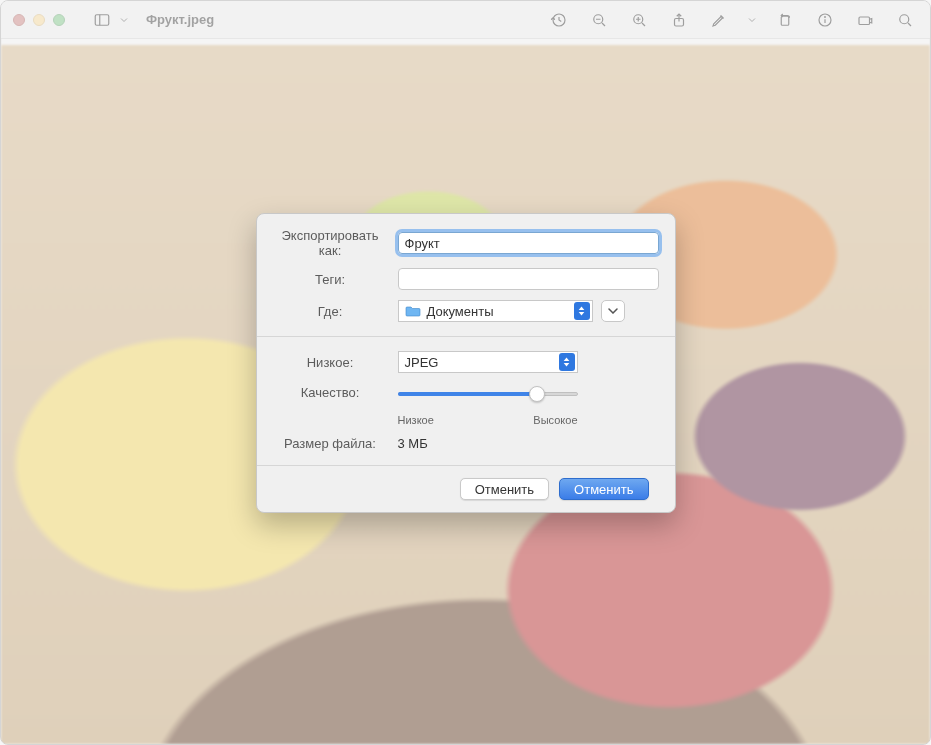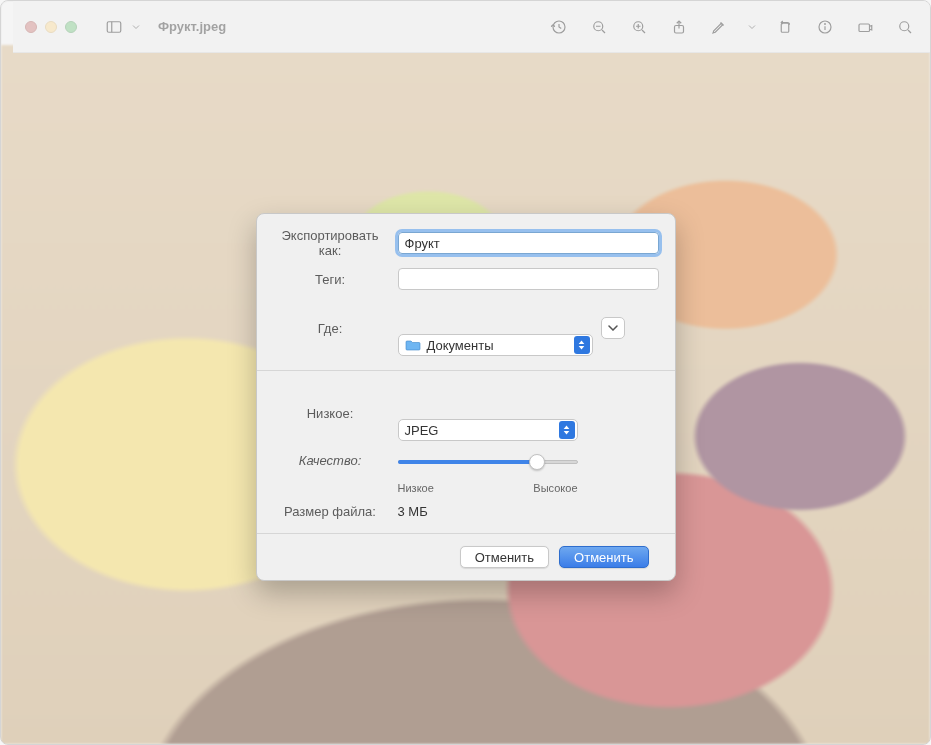--- a/index.html
+++ b/index.html
@@ -20,25 +20,24 @@
   }
   html,body{margin:0;padding:0;background:#f6f6f6;}
   *{font-family:-apple-system,BlinkMacSystemFont,"Helvetica Neue",Arial,sans-serif;font-size:13px;color:var(--text);box-sizing:border-box;}
   .window{
     width:931px;height:745px;position:relative;
     background:#f4f4f4;border:1px solid #d5d5d5;border-radius:8px;overflow:hidden;
     box-shadow:inset 0 0 0 1px #e8e8e8;
   }
   
   .titlebar{
-    position:absolute;inset:0 0 auto 0;height:52px;
+    position:absolute;inset:0 0 auto 0;height:38px;
     display:flex;align-items:center;gap:6px;padding:0 12px;
     background:#eeeeee;border-bottom:1px solid #d6d6d6;
     z-index:10; 
-    margin-left:12px;
   }
   .traffic{display:flex;gap:8px;align-items:center;}
   .dot{width:12px;height:12px;border-radius:50%;}
   .dot.red{background:#fe5f57;border:0.5px solid #e14740;}
   .dot.yellow{background:#febb2e;border:0.5px solid #dfa023;}
   .dot.green{background:#28c83e;border:0.5px solid #1ea731;}
   .title{color:#3c3c3c;font-weight:600;font-size:13px;margin-left:10px;}
   .titlebar .segmented{margin-left:18px;display:flex;align-items:center;gap:3px;}
   .tbicon{width:26px;height:22px;display:flex;align-items:center;justify-content:center;color:#6a6a6a;}
   .tbicon svg{width:18px;height:18px;fill:none;stroke:currentColor;stroke-width:1.6;}
@@ -73,22 +72,22 @@
     width:100%;height:22px;padding:2px 6px;
     background:#fff;border:1px solid #c8c8c8;border-radius:4px;
     font-size:13px;
   }
   input[type=text].focused{
     outline:3px solid rgba(91,160,236,.6);outline-offset:0px;
     border-color:#7aa7d2;
   }
   .select{
     display:flex;align-items:center;width:100%;height:22px;
-    background:#fff;border:1px solid #c8c8c8;border-radius:5px;
-    padding:0 2px 0 6px;gap:6px;margin-top:34px;
+    background:#fff;border:1px solid #c8c8c8;border-radius:0;
+    padding:0 2px 0 6px;gap:6px;
   }
   .select .val{flex:1;font-size:13px;}
   .select.small{width:195px;}
   .folder-ico{width:16px;height:12px;display:inline-block;}
   .folder-ico svg{width:16px;height:12px;}
   .chevpair{
     width:16px;height:18px;border-radius:3px;
     display:flex;flex-direction:column;align-items:center;justify-content:center;
     background:var(--chev-bg);gap:0;
   }
@@ -284,21 +283,21 @@
                   <path d="M5 0l4 5H1z"></path>
                 </svg>
               <svg class="chevron" viewBox="0 0 10 6">
                   <path d="M5 6l4-5H1z"></path>
                 </svg>
             </span>
           </div>
         </div>
       </div>
       <div class="row" style="align-items:flex-start;">
-        <div class="lbl" style="padding-top:2px;font-style:italic;">Качество:</div>
+        <div class="lbl" style="padding-top:2px;">Качество:</div>
         <div class="field" style="flex-direction:column;align-items:flex-start;gap:13px;">
           <div class="slider">
             <div class="track-outer"></div>
             <div class="track-fill" id="qfill" style="width: 139.2px;"></div>
             <div class="knob" id="qknob" style="left: 131.2px;"></div>
           </div>
           <div class="slider-labels">
             <span>Низкое</span>
             <span>Высокое</span>
           </div>

